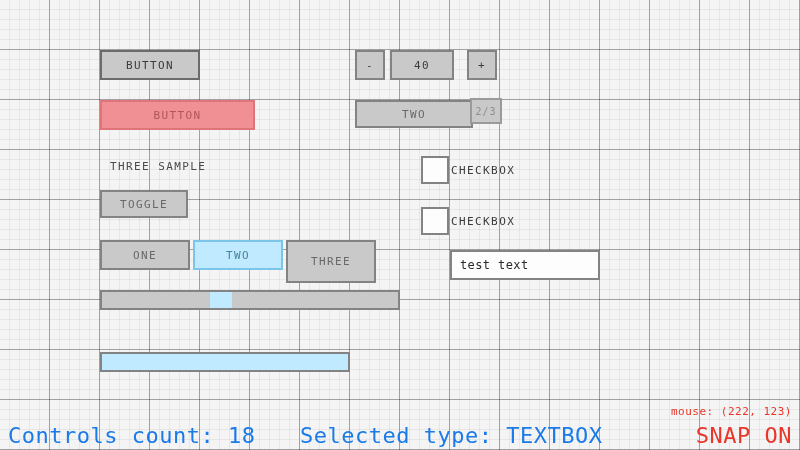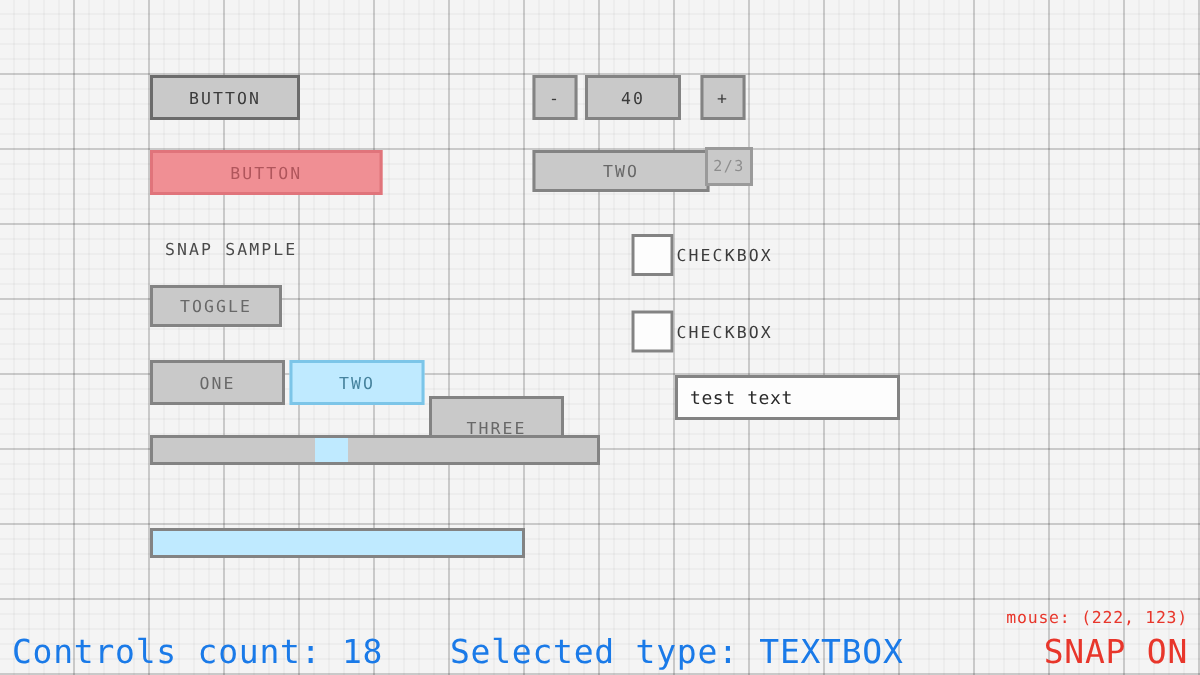--- a/index.html
+++ b/index.html
@@ -142,34 +142,34 @@
 
   <div class="ctl rg-button dark-border" style="left:100px; top:50px; width:100px; height:30px;">
     <span>BUTTON</span>
   </div>
 
   <div class="ctl rg-button danger" style="left:100px; top:100px; width:155px; height:30px;">
     <span>BUTTON</span>
   </div>
 
   <div class="ctl rg-label" style="left:110px; top:155px; width:160px; height:22px;">
-    <span>SNAP SAMPLE</span>
+    <span>THREE SAMPLE</span>
   </div>
 
   <div class="ctl rg-button" style="left:100px; top:190px; width:88px; height:28px;">
     <span>TOGGLE</span>
   </div>
 
   <div class="ctl rg-button" style="left:100px; top:240px; width:90px; height:30px;">
     <span>ONE</span>
   </div>
   <div class="ctl rg-button active" style="left:193px; top:240px; width:90px; height:30px;">
     <span>TWO</span>
   </div>
-  <div class="ctl rg-button" style="left:286px; top:240px; width:90px; height:43px;margin-top:24px;">
+  <div class="ctl rg-button" style="left:286px; top:240px; width:90px; height:43px;">
     <span>THREE</span>
   </div>
 
   <div class="ctl rg-slider-track" style="left:100px; top:290px; width:300px; height:20px;">
     <div class="rg-slider-handle" style="left:108px; width:22px;"></div>
   </div>
 
   <div class="ctl rg-progress-track" style="left:100px; top:332px; width:250px; height:20px;">
     <div class="rg-progress-fill" style="width:100%;"></div>
   </div>

